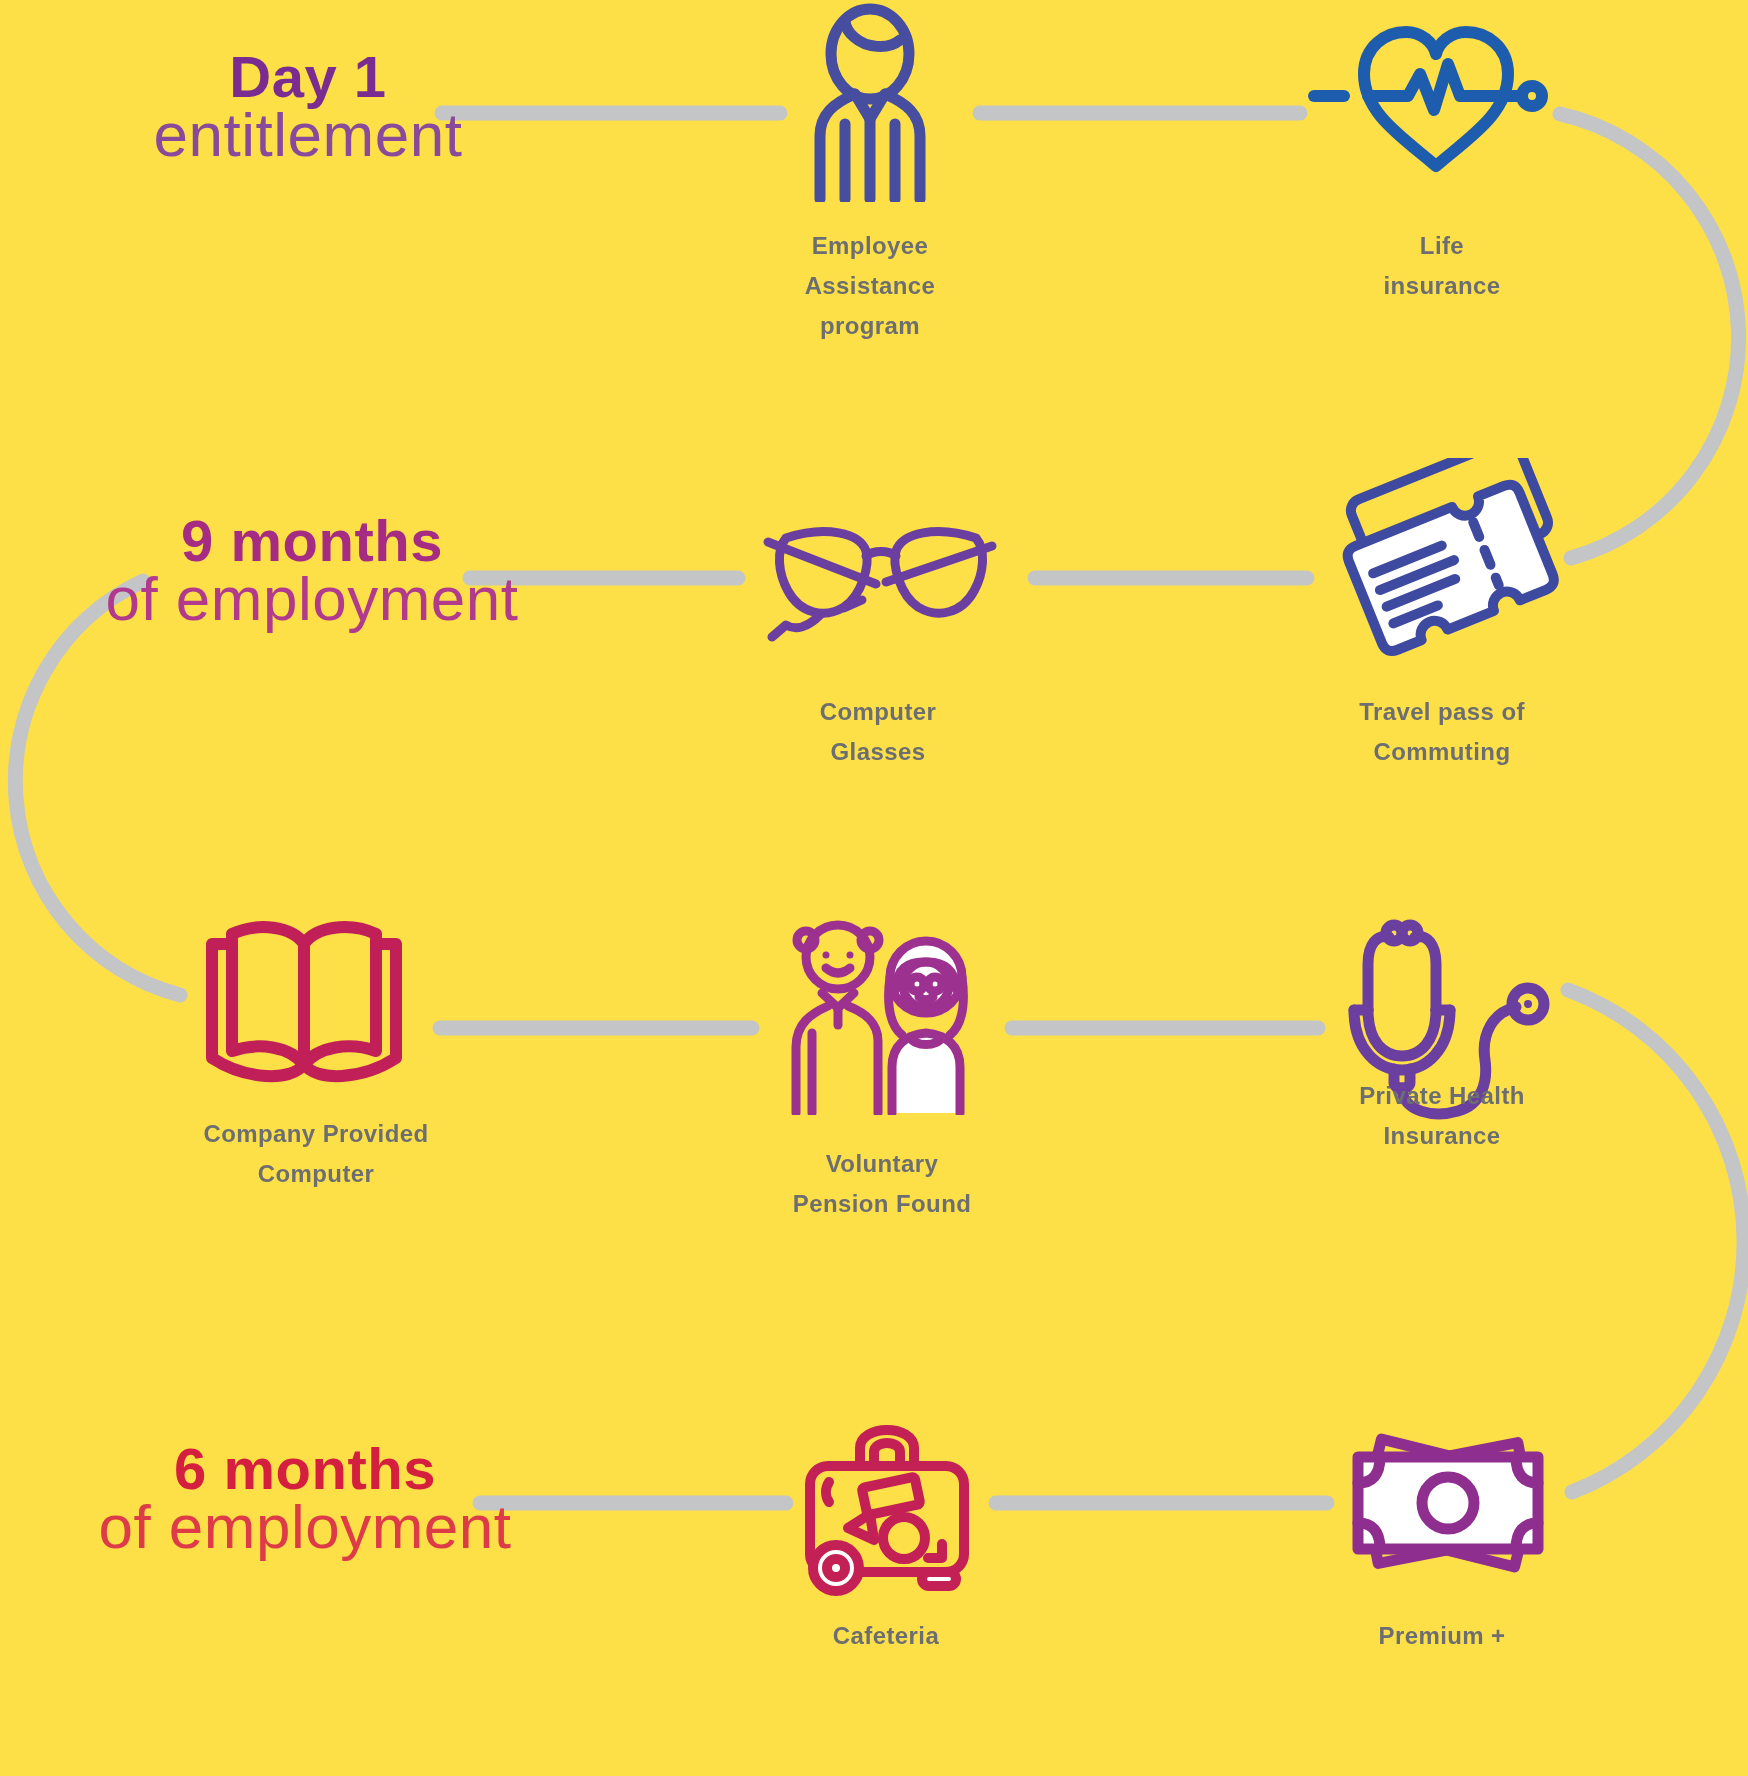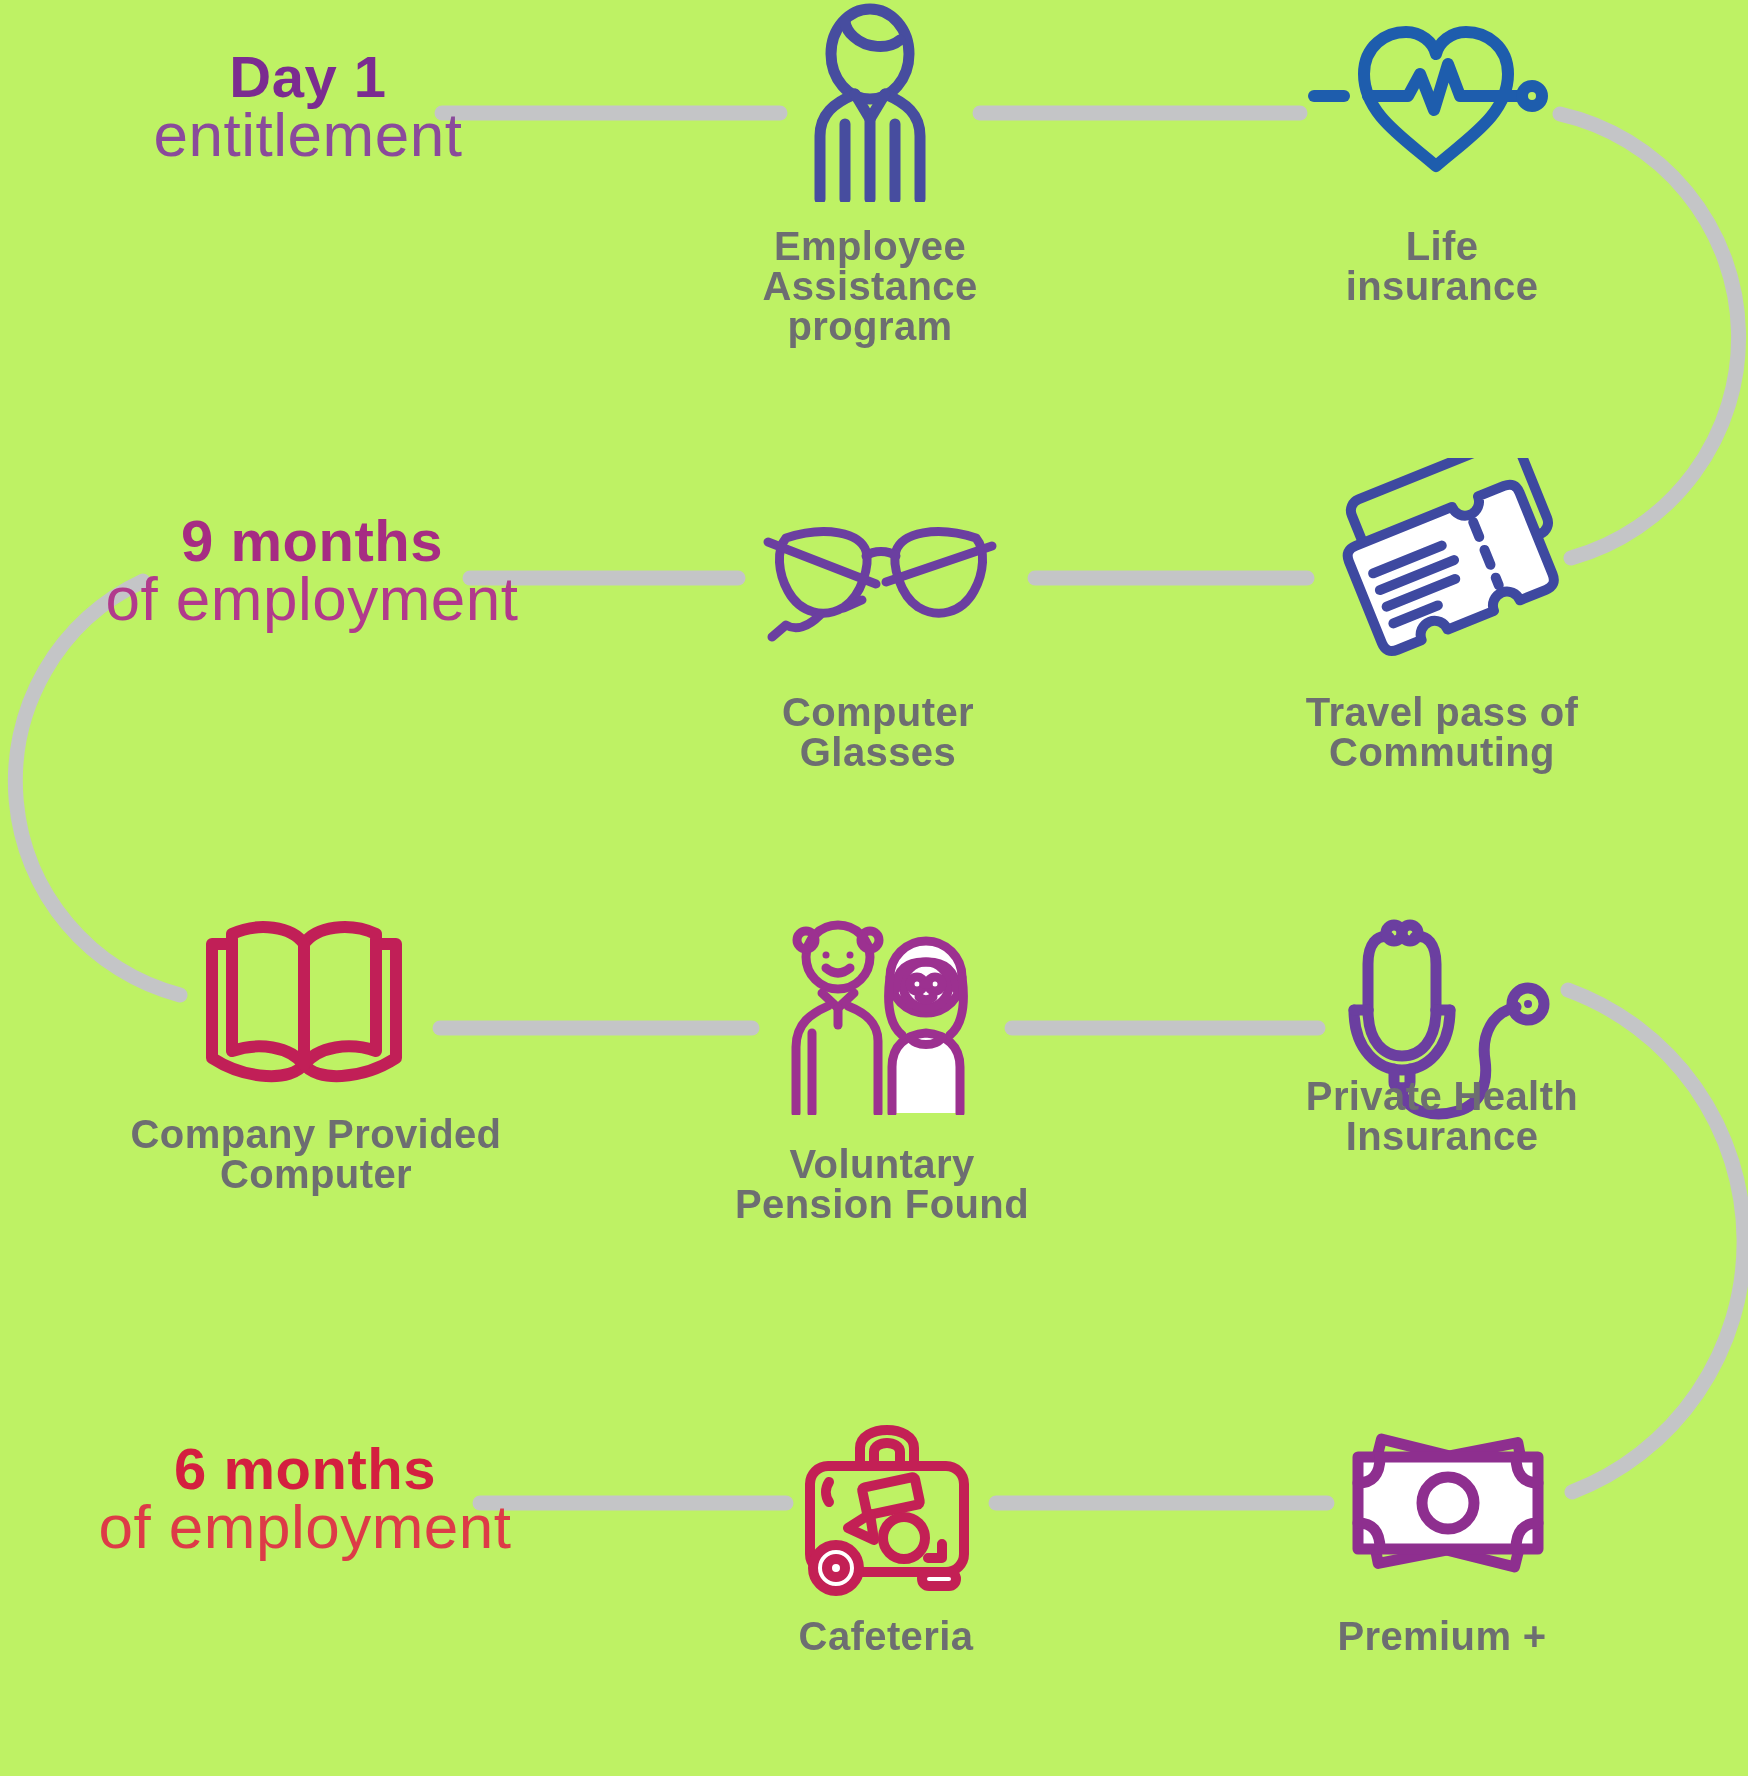--- a/index.html
+++ b/index.html
@@ -1,27 +1,27 @@
 <!DOCTYPE html>
 <html style="--milestone1_title: #7b2c90; --milestone1_subtitle: #8a4a9b; --milestone2_title: #a62c83; --milestone2_subtitle: #b13a8c; --milestone3_title: #d41f3f; --milestone3_subtitle: #dd3b47; --label_gray: #6d6e71; --connector_gray: #c4c5c7; --icon_indigo: #474d9f; --icon_blue: #1e5dad; --icon_purple: #6b3fa0; --icon_ticket: #3e49a0; --icon_crimson: #c11f57; --icon_suitcase: #c32055; --icon_magenta: #9c3190; --icon_money: #8e2f8f;"><head>
 <meta charset="utf-8">
 <style>
   html,body{margin:0;padding:0;background:#ffffff;}
   .canvas{
-    position:relative;width:1748px;height:1776px;background:#bef264;
+    position:relative;width:1748px;height:1776px;background:#fde047;
     overflow:hidden;font-family:"Liberation Sans", sans-serif;
   }
   .connectors{position:absolute;left:0;top:0;}
   .connectors path{fill:none;stroke:var(--connector_gray);stroke-width:15;stroke-linecap:round;}
   .milestone{position:absolute;transform:translateX(-50%);text-align:center;white-space:nowrap;}
   .m-title{font-size:58px;font-weight:bold;line-height:62px;letter-spacing:.5px;}
   .m-sub{font-size:62px;font-weight:normal;line-height:54px;letter-spacing:.5px;}
   .benefit-label{
     position:absolute;transform:translateX(-50%);display:flex;flex-direction:column;align-items:center;
-    color:var(--label_gray);font-weight:bold;font-size:40px;line-height:40px;
+    color:var(--label_gray);font-weight:bold;font-size:24px;line-height:40px;
     letter-spacing:.4px;text-align:center;white-space:nowrap;
   }
   .icon{position:absolute;}
   .stroke-indigo{stroke:var(--icon_indigo);}
   .stroke-blue{stroke:var(--icon_blue);}
   .stroke-purple{stroke:var(--icon_purple);}
   .stroke-ticket{stroke:var(--icon_ticket);}
   .stroke-crimson{stroke:var(--icon_crimson);}
   .stroke-suitcase{stroke:var(--icon_suitcase);}
   .stroke-magenta{stroke:var(--icon_magenta);}

